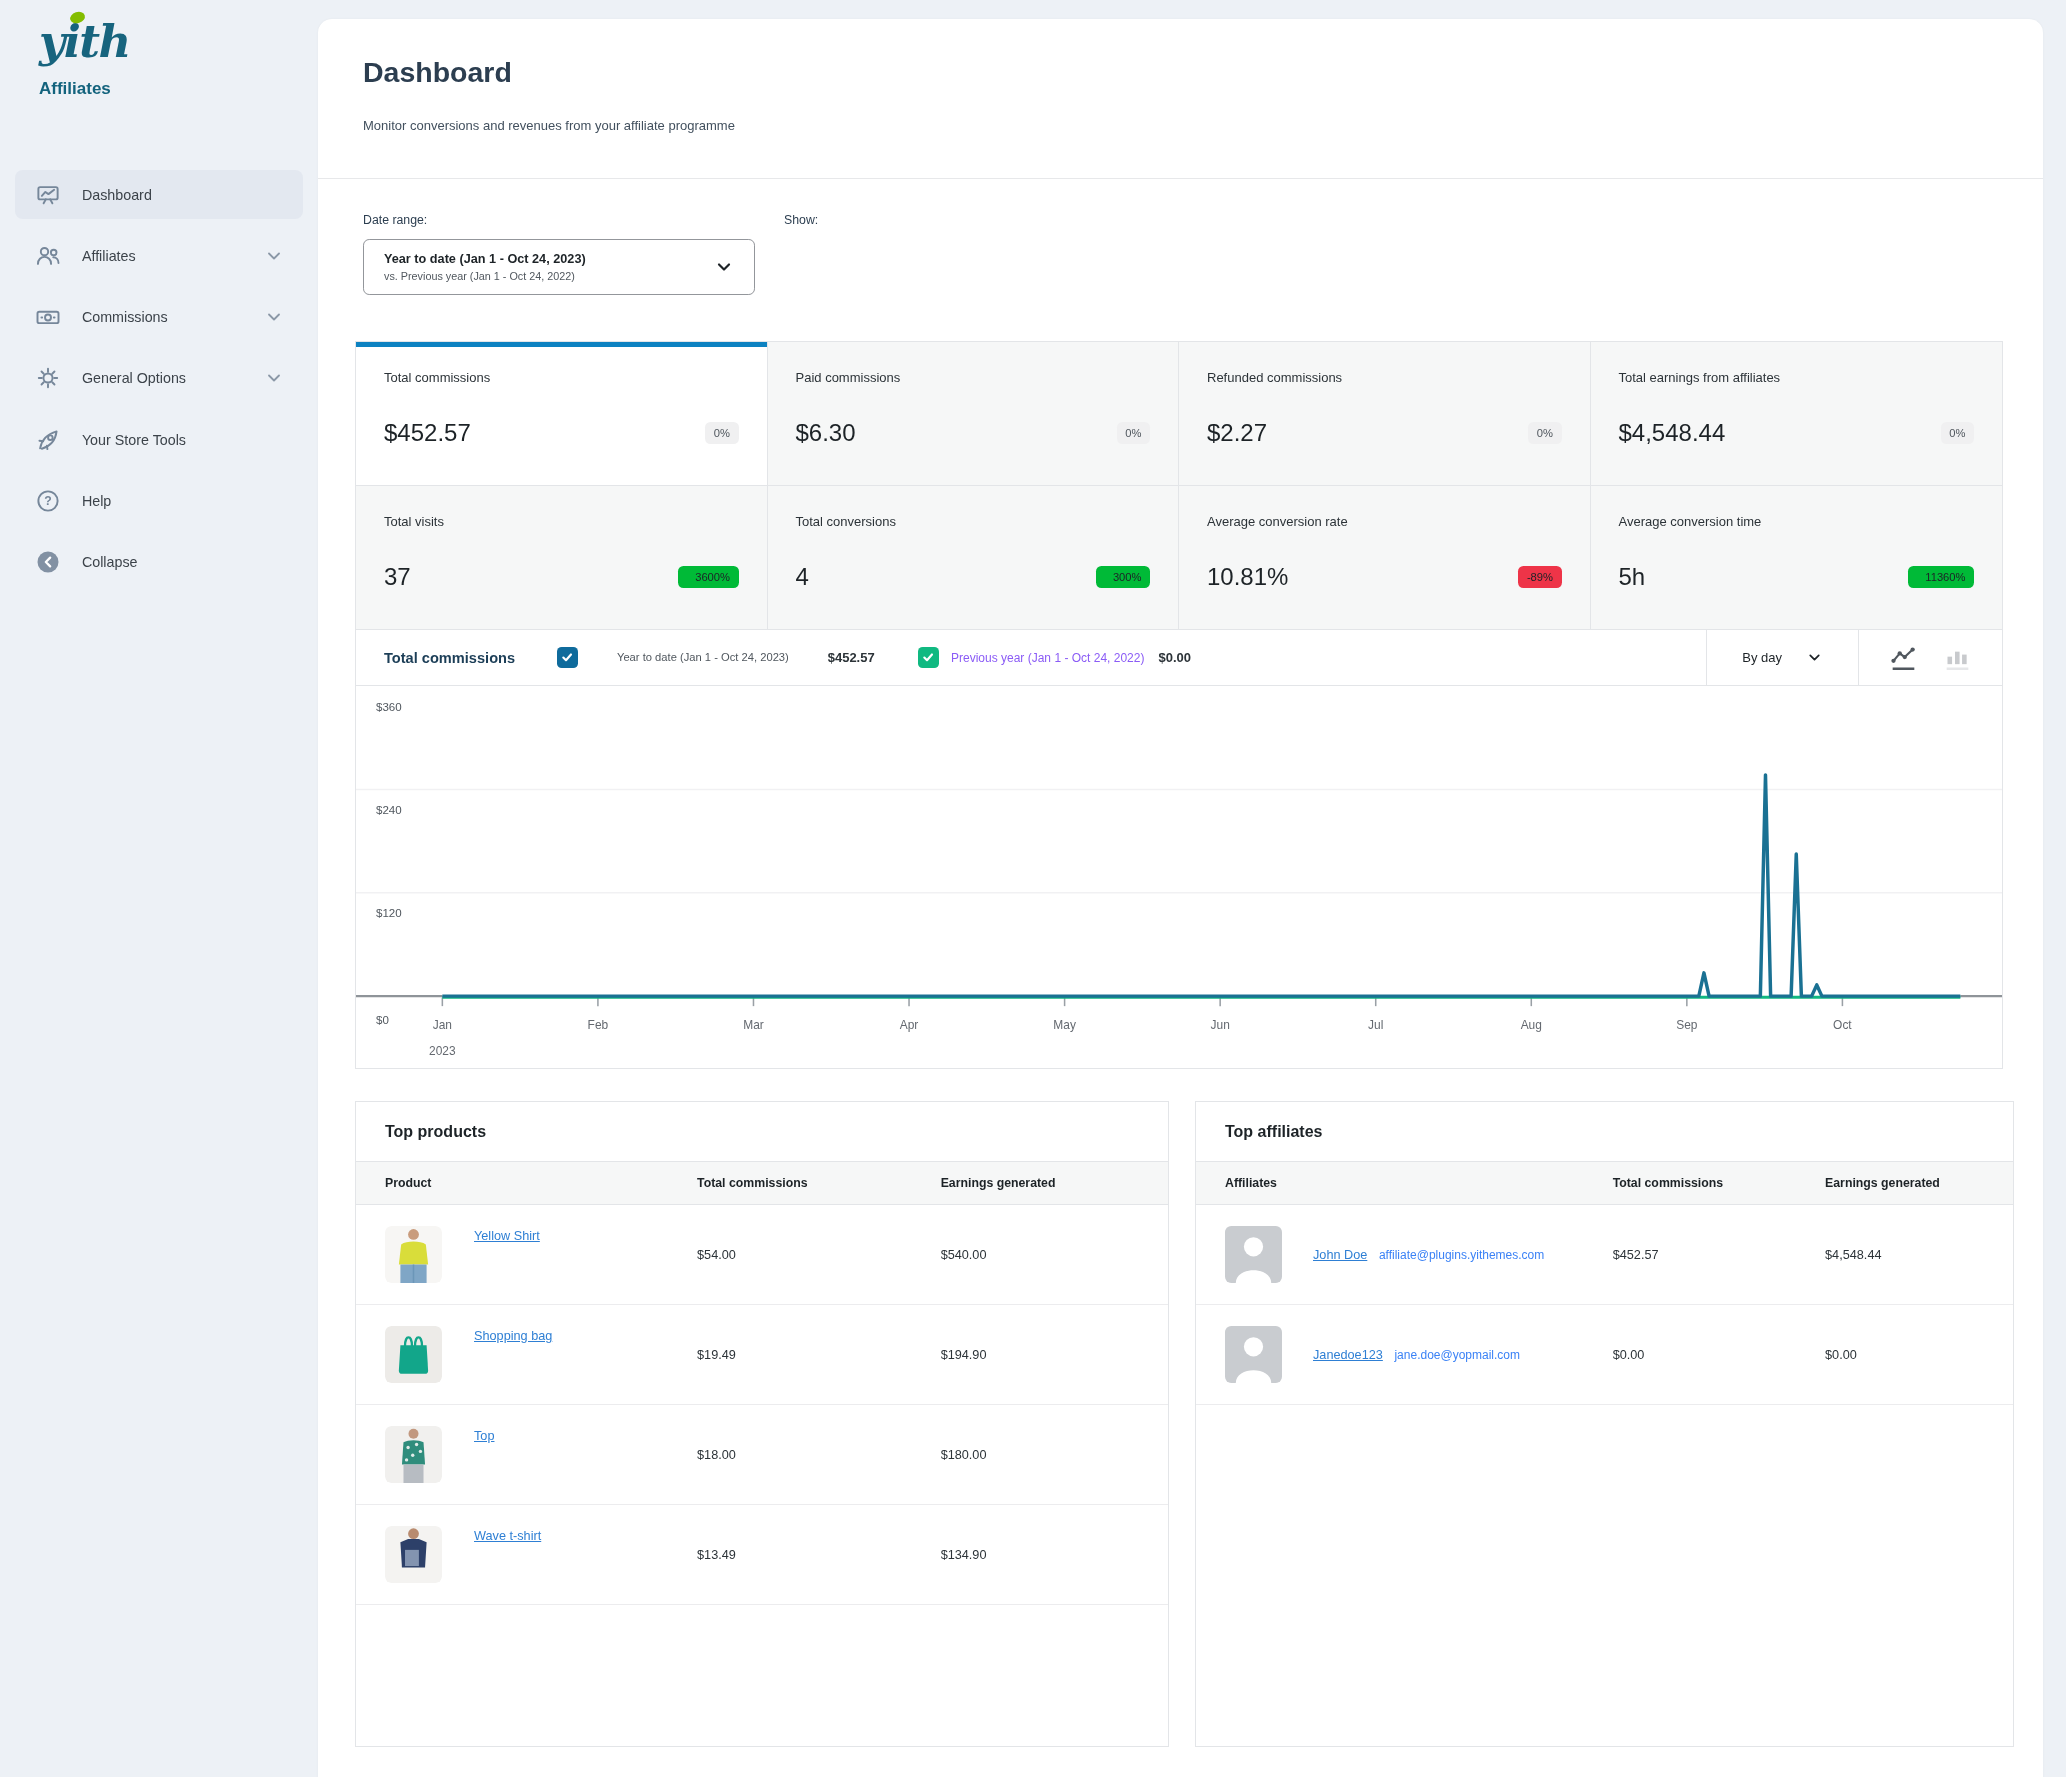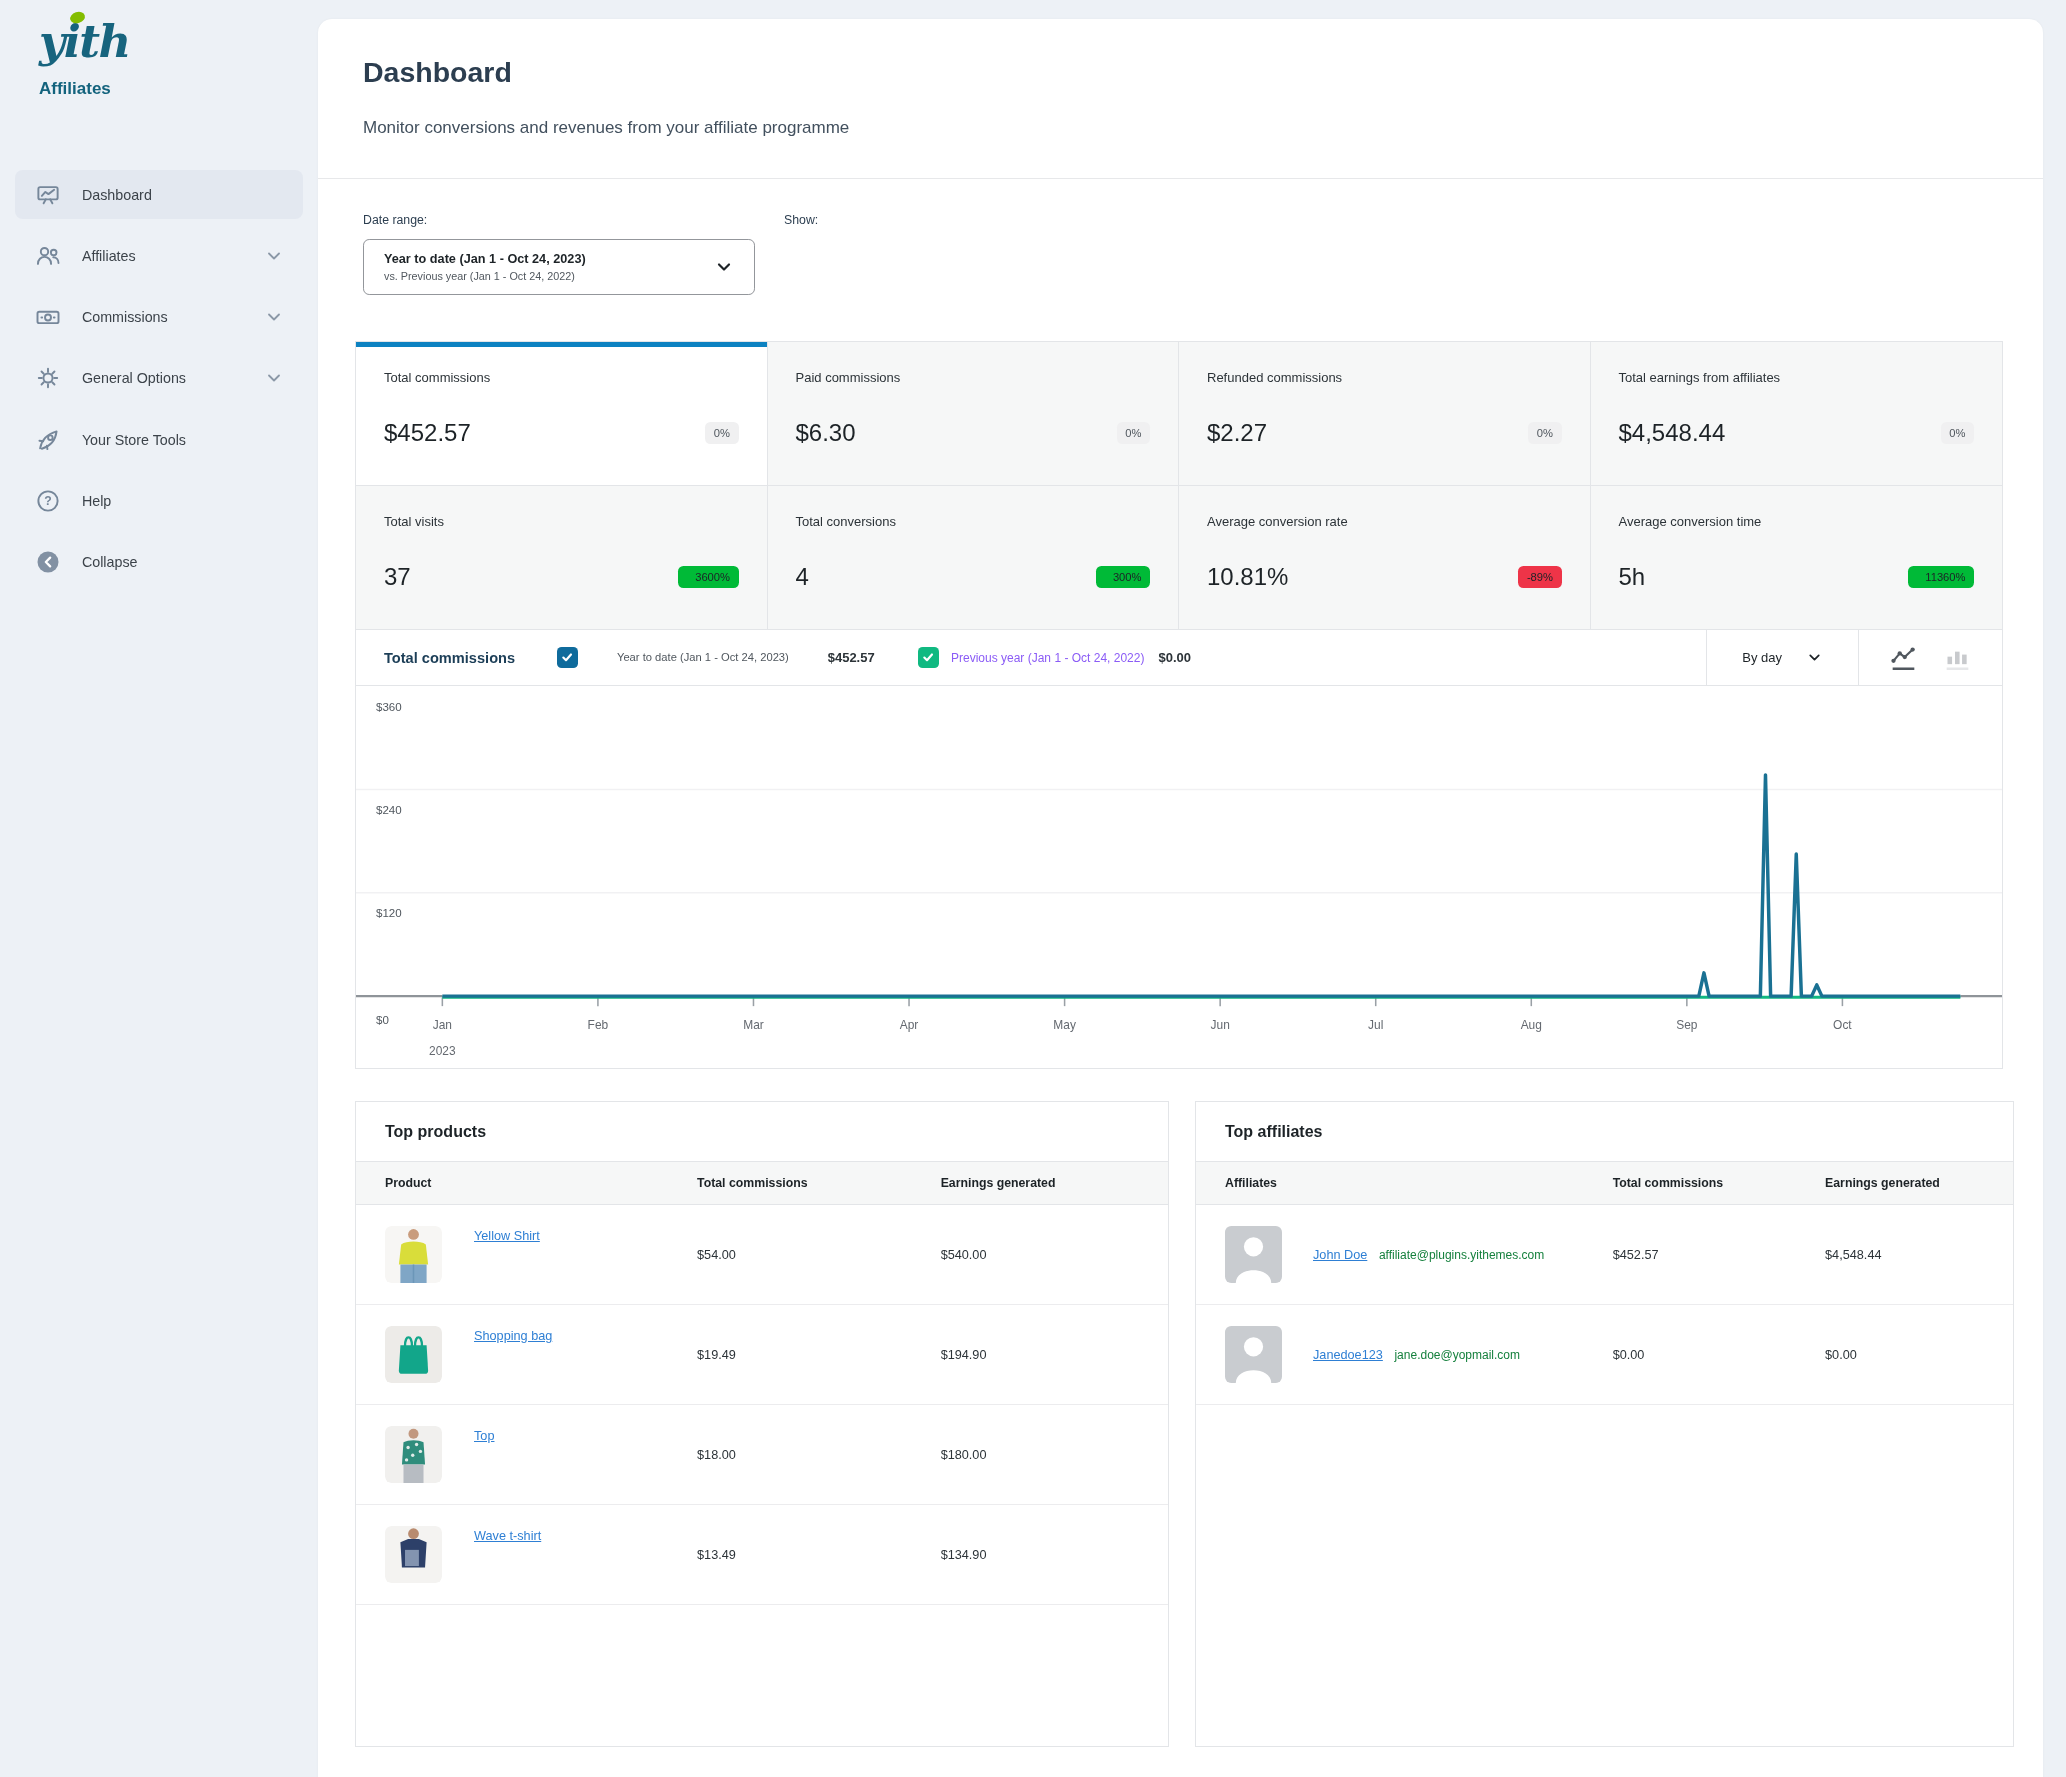--- a/index.html
+++ b/index.html
@@ -21,21 +21,21 @@
   .menu-item.active { background:#e3e8f0; }
   .menu-item.collapse { margin-top:12.3px; }
   .mi-icon { width:28px; height:28px; margin-right:20px; flex:0 0 28px; }
   .mi-icon svg { width:100%; height:100%; }
   .mi-label { font-size:14.3px; color:#3c434a; }
   .mi-chevron { margin-left:auto; width:20px; height:20px; }
   
   .main { position:absolute; left:318px; top:19px; width:1725px; height:1759px; background:#fff; border-radius:14px 14px 0 0; box-shadow:0 0.8px 2.3px rgba(0,0,0,.05); }
   .page-header { position:absolute; left:0; top:0; right:0; height:160px; border-bottom:0.8px solid #e7e8ea; }
   .page-title { position:absolute; left:45px; top:37px; font-size:28.5px; font-weight:600; color:#2c3e50; }
-  .page-sub { position:absolute; left:45px; top:99px; font-size:17px; color:#42505e; }
+  .page-sub { position:absolute; left:45px; top:99px; font-size:13px; color:#42505e; }
   
   .filters { position:absolute; left:45px; top:194px; display:flex; gap:29px; }
   .fgroup .flabel { font-size:12.3px; color:#2c3e50; margin-bottom:12.3px; }
   .select { height:56px; border:0.8px solid #93969b; border-radius:6.2px; background:#fff; display:flex; align-items:center; padding:0 20px; cursor:pointer; }
   .sel-date { width:392px; }
   .sel-show { width:395px; }
   .sel-l1 { font-size:12.7px; font-weight:700; color:#1d2327; }
   .sel-l2 { font-size:10.8px; color:#50575e; margin-top:3.9px; }
   .caret { margin-left:auto; width:20px; height:20px; }
   
@@ -81,21 +81,21 @@
   .p-col2 { width:30%; }
   .p-col3 { width:28%; }
   .a-col1 { width:51%; padding-left:29px; }
   .a-col2 { width:26%; }
   .a-col3 { width:23%; }
   .prod { display:flex; gap:32px; align-items:flex-start; }
   .thumb { width:57px; height:57px; border-radius:6.2px; flex:0 0 57px; overflow:hidden; }
   .plink { font-size:12.7px; color:#2e7fd4; text-decoration:underline; margin-top:3.1px; display:inline-block; cursor:pointer; }
   .aff { display:flex; gap:31px; align-items:center; }
   .aff-stack { display:flex; flex-direction:row; gap:11.6px; }
-  .aff-email { font-size:12px; color:#15803d; }
+  .aff-email { font-size:12px; color:#3b82f6; }
 </style>
 </head>
 <body>
 
 <div class="sidebar">
   <div class="logo">
     <span class="logo-text">yith</span>
     <span class="logo-dot"></span>
     <div class="logo-sub">Affiliates</div>
   </div>

